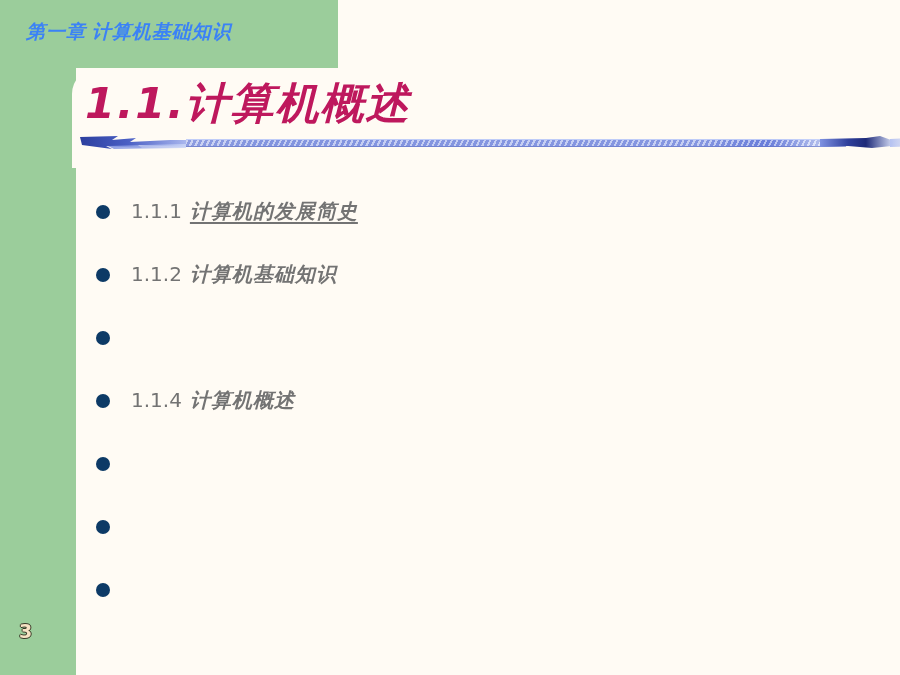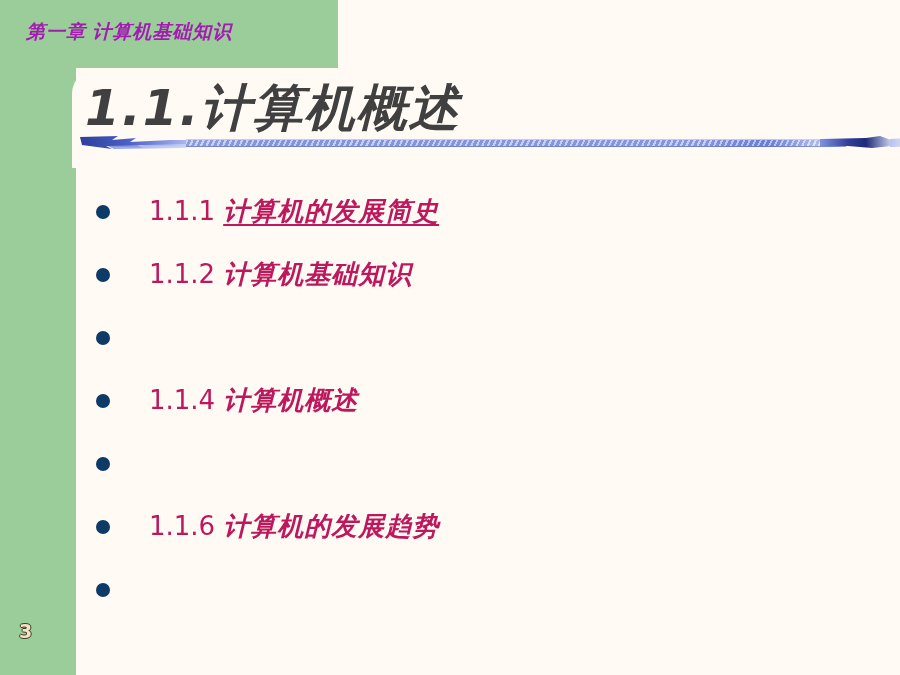--- a/index.html
+++ b/index.html
@@ -35,49 +35,49 @@
     width: 338px; height: 68px;
     background: #9bcd9b;
   }
 
   
   .header-title {
     position: absolute;
     left: 26px;
     top: 19px;
     width: 310px;
-    font-family: Liberation Sans, sans-serif;
+    font-family: Liberation Serif, serif;
     font-size: 19px;
     font-weight: 700;
     font-style: italic;
     letter-spacing: 1px;
-    color: #a21caf;
+    color: #3b82f6;
     white-space: nowrap;
   }
 
   
   .title-panel {
     position: absolute;
     left: 72px;
     top: 68px;
     width: 828px;
     height: 100px;
     background: #fffbf4;
     border-top-left-radius: 26px;
   }
   .slide-title {
     position: absolute;
     left: 85px;
     top: 75px;
     font-family: "DejaVu Sans", "Liberation Sans", sans-serif;
-    font-size: 50px;
+    font-size: 43px;
     font-weight: 700;
     font-style: italic;
     letter-spacing: 2px;
-    color: #404040;
+    color: #be185d;
     white-space: nowrap;
   }
 
   
   .divider-wrap {
     position: absolute;
     left: 78px;
     top: 132px;
     width: 800px;
     height: 22px;
@@ -142,27 +142,26 @@
   .bullet-dot {
     width: 14px;
     height: 14px;
     border-radius: 50%;
     background: #0d3a66;
     flex: 0 0 auto;
     margin-right: 21px;
   }
   .bullet-text {
     font-family: "DejaVu Sans", "Liberation Sans", sans-serif;
-    font-size: 26px;
+    font-size: 20px;
     font-weight: 700;
     font-style: italic;
-    color: #be185d;
+    color: #737373;
     letter-spacing: 1px;
     white-space: nowrap;
-    margin-left: 18px;
   }
   .bullet-text .num {
     font-style: normal;
     font-weight: 400;
     letter-spacing: 0;
     margin-right: 8px;
   }
   .bullet-text.link .body {
     text-decoration: underline;
     text-underline-offset: 4px;
@@ -260,23 +259,20 @@
         <span class="num">1.1.4</span><span class="body">计算机概述</span>
       </span>
     </div>
 
     <div class="bullet-item">
       <span class="bullet-dot"></span>
     </div>
 
     <div class="bullet-item">
       <span class="bullet-dot"></span>
-      <span class="bullet-text">
-        <span class="num">1.1.6</span><span class="body">计算机的发展趋势</span>
-      </span>
     </div>
 
     <div class="bullet-item">
       <span class="bullet-dot"></span>
     </div>
 
   </div>
 
   <div class="page-number">3</div>
 

